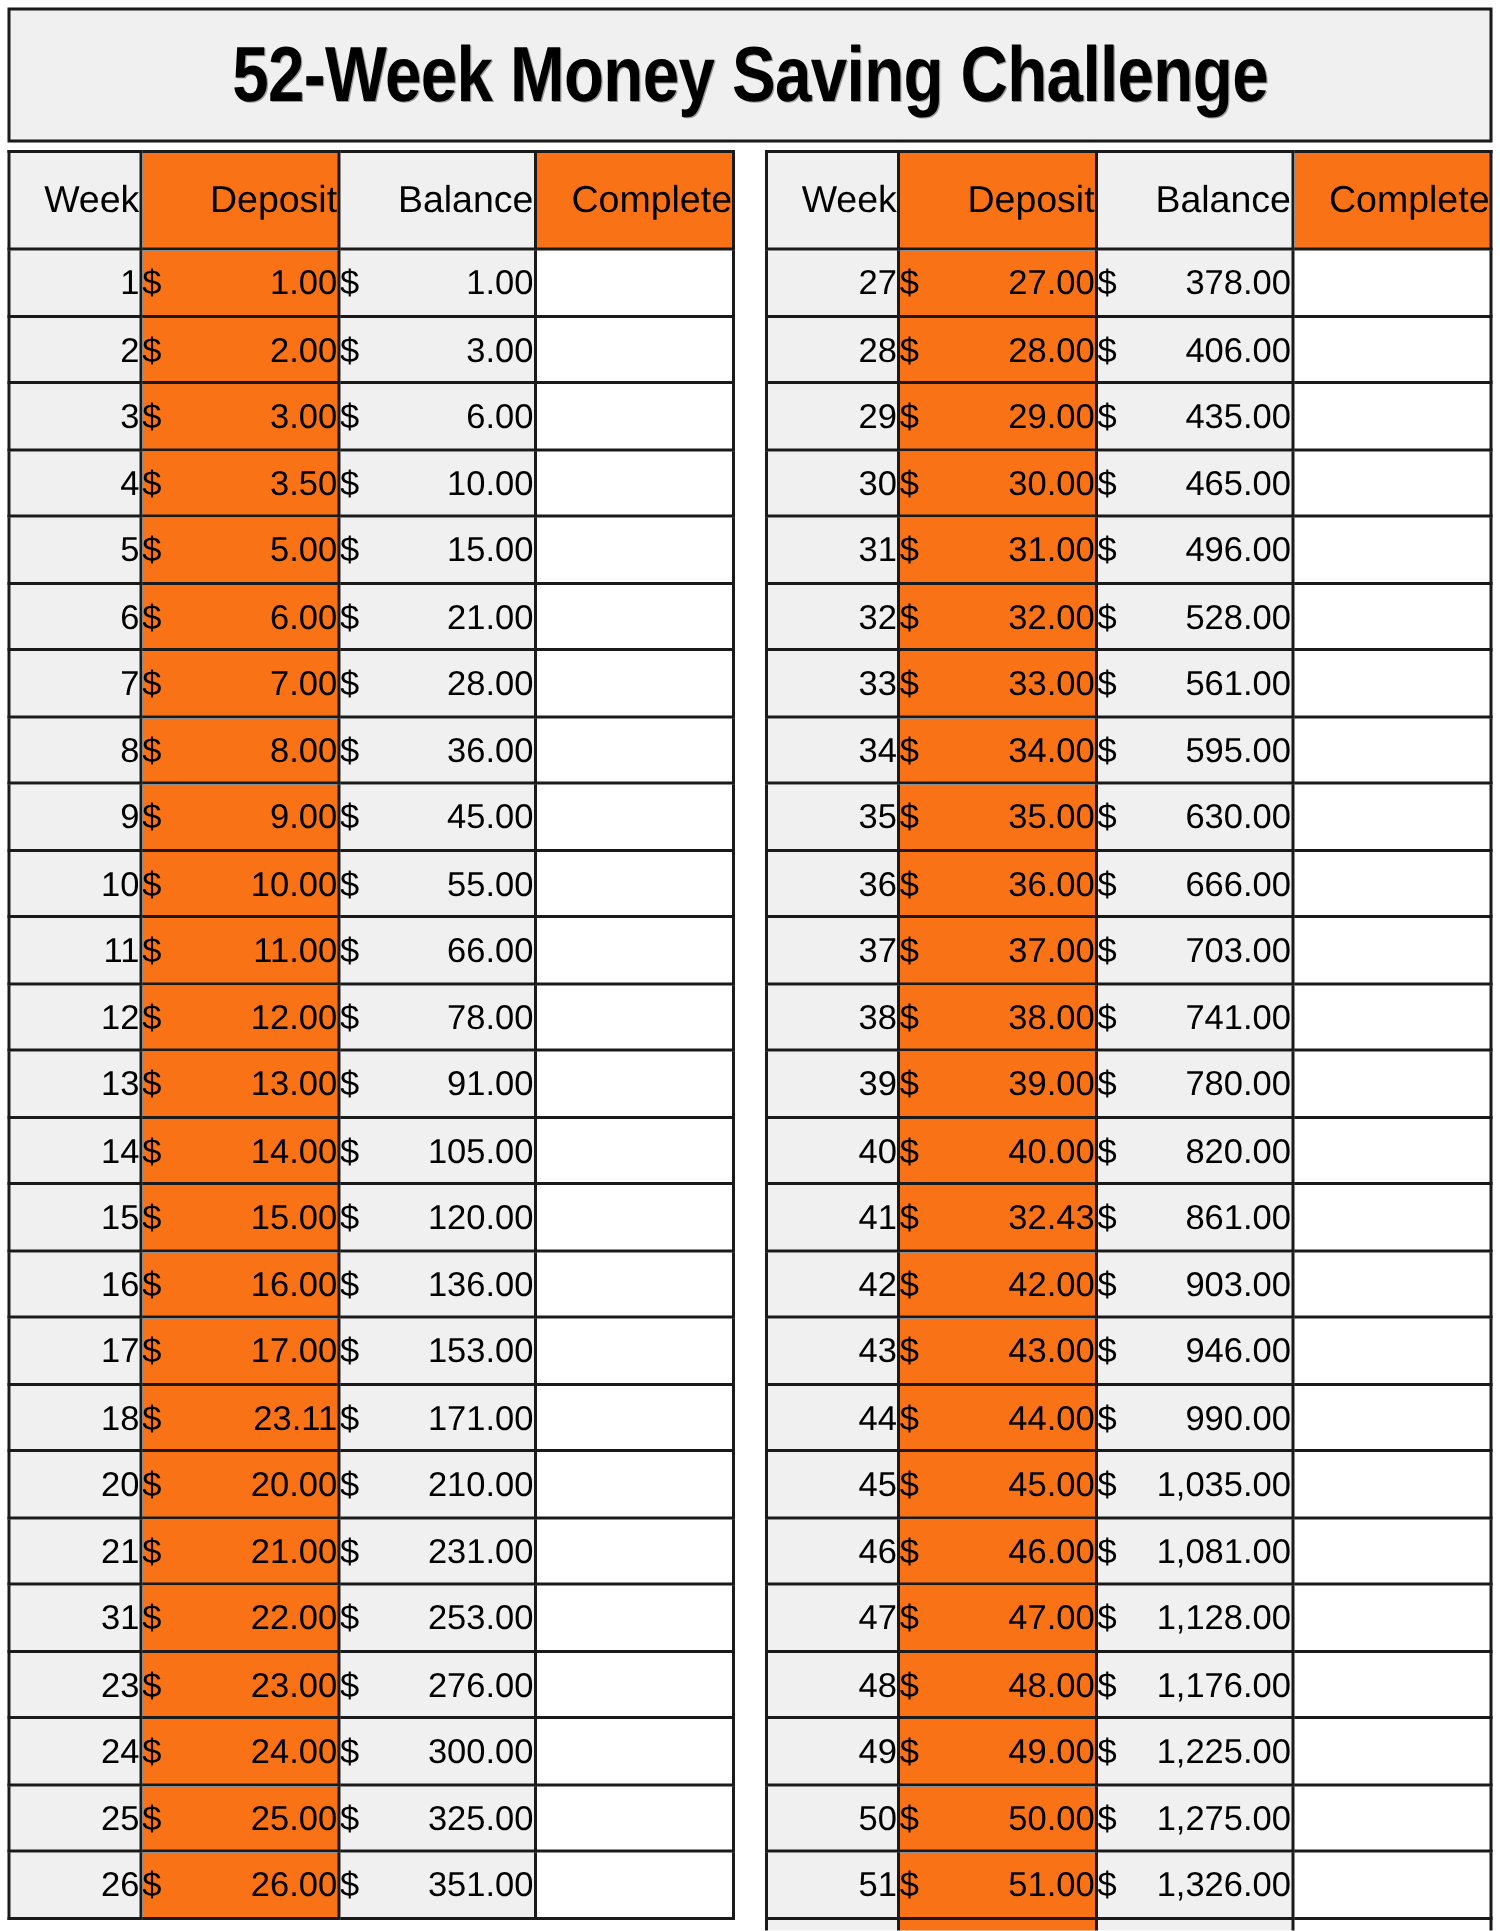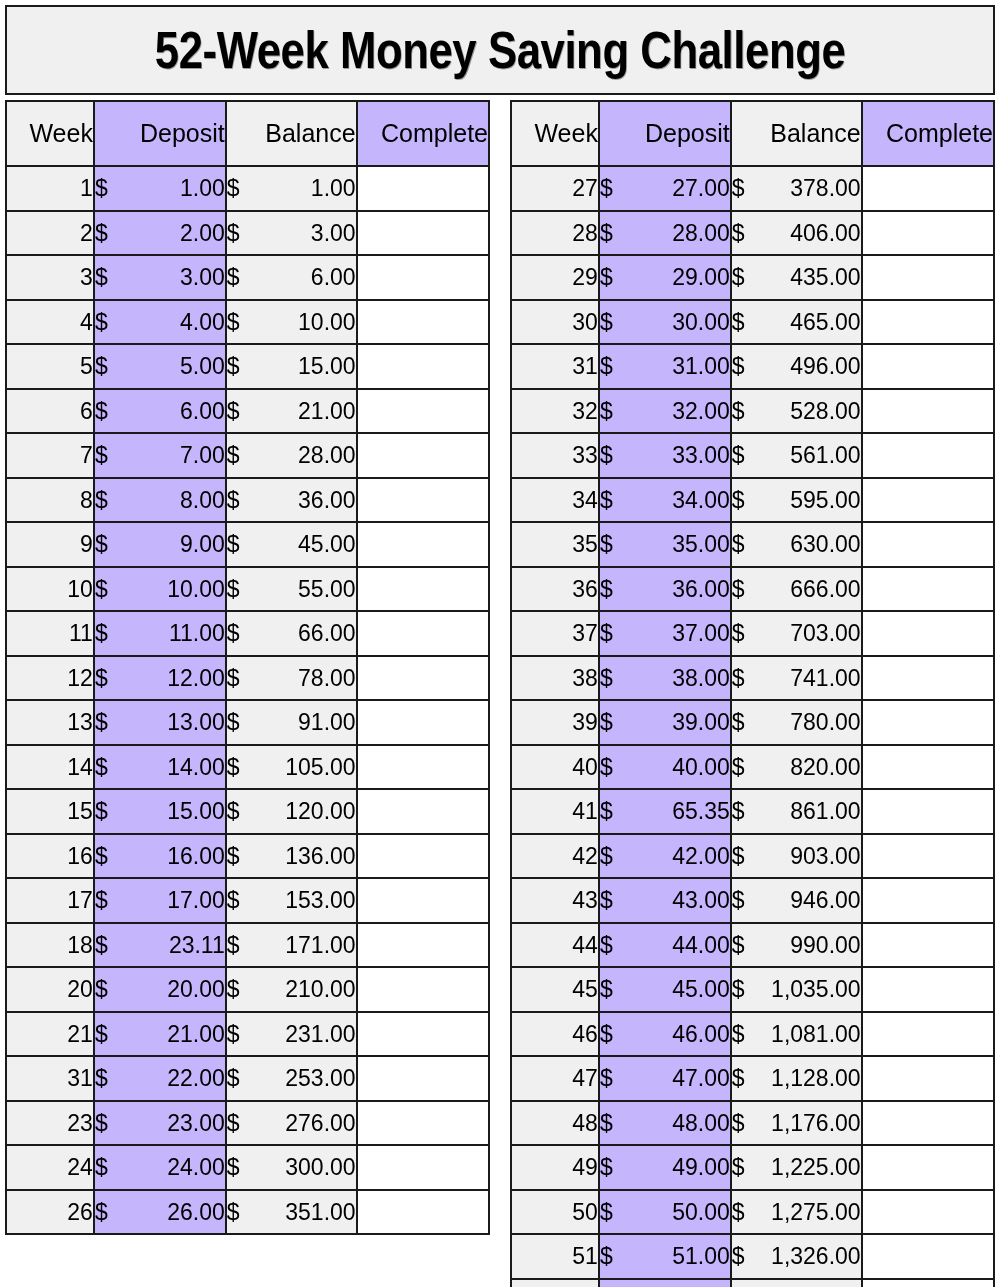--- a/index.html
+++ b/index.html
@@ -81,21 +81,21 @@
 
   table.sheet th {
     text-align: right;
     height: 63px;
     line-height: 63px;
     font-size: 25px;
   }
 
   
   .shade { background: #f0f0f0; }
-  .plain { background: #c4b5fd; }
+  .plain { background: #f97316; }
 
   td.week {
     text-align: right;
     padding-right: 22px;
   }
 
   
   td.money {
     padding: 0 9px 0 10px;
   }
@@ -191,21 +191,21 @@
                   <span class="amt">6.00</span>
                 </div>
               </td>
               <td class="complete"></td>
             </tr>
             <tr>
               <td class="week shade">4</td>
               <td class="money plain">
                 <div class="money-inner">
                   <span class="cur">$</span>
-                  <span class="amt">4.00</span>
+                  <span class="amt">3.50</span>
                 </div>
               </td>
               <td class="money shade">
                 <div class="money-inner">
                   <span class="cur">$</span>
                   <span class="amt">10.00</span>
                 </div>
               </td>
               <td class="complete"></td>
             </tr>
@@ -502,20 +502,36 @@
               <td class="money plain">
                 <div class="money-inner">
                   <span class="cur">$</span>
                   <span class="amt">24.00</span>
                 </div>
               </td>
               <td class="money shade">
                 <div class="money-inner">
                   <span class="cur">$</span>
                   <span class="amt">300.00</span>
+                </div>
+              </td>
+              <td class="complete"></td>
+            </tr>
+            <tr>
+              <td class="week shade">25</td>
+              <td class="money plain">
+                <div class="money-inner">
+                  <span class="cur">$</span>
+                  <span class="amt">25.00</span>
+                </div>
+              </td>
+              <td class="money shade">
+                <div class="money-inner">
+                  <span class="cur">$</span>
+                  <span class="amt">325.00</span>
                 </div>
               </td>
               <td class="complete"></td>
             </tr>
             <tr>
               <td class="week shade">26</td>
               <td class="money plain">
                 <div class="money-inner">
                   <span class="cur">$</span>
                   <span class="amt">26.00</span>
@@ -772,21 +788,21 @@
                   <span class="amt">820.00</span>
                 </div>
               </td>
               <td class="complete"></td>
             </tr>
             <tr>
               <td class="week shade">41</td>
               <td class="money plain">
                 <div class="money-inner">
                   <span class="cur">$</span>
-                  <span class="amt">65.35</span>
+                  <span class="amt">32.43</span>
                 </div>
               </td>
               <td class="money shade">
                 <div class="money-inner">
                   <span class="cur">$</span>
                   <span class="amt">861.00</span>
                 </div>
               </td>
               <td class="complete"></td>
             </tr>

